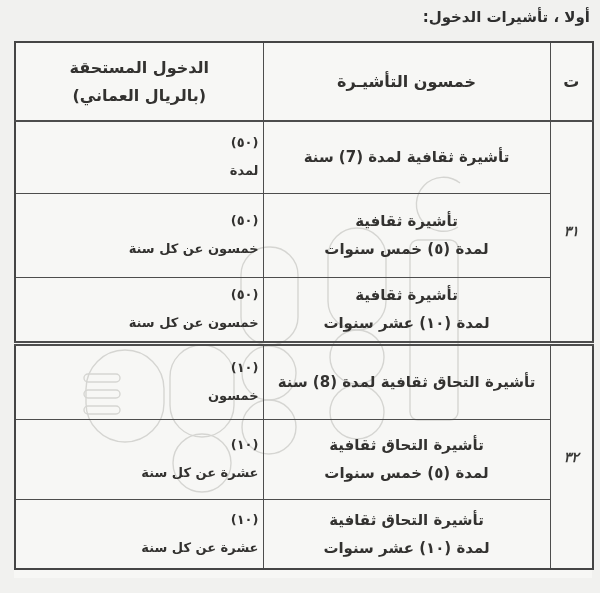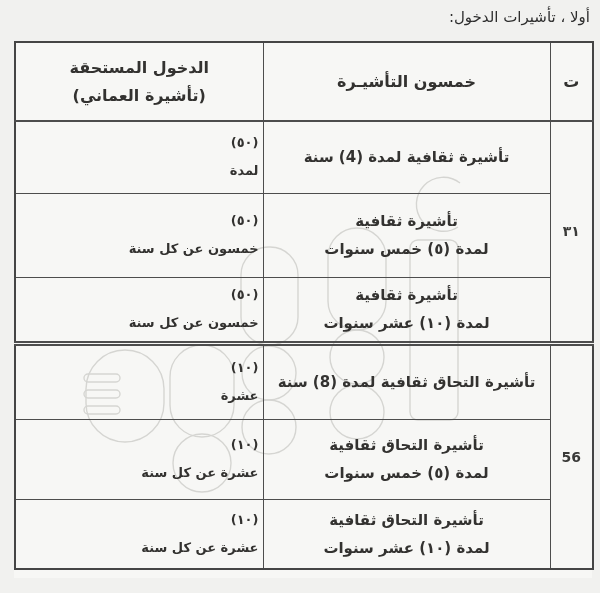--- a/index.html
+++ b/index.html
@@ -8,21 +8,21 @@
     position:relative;
     background:#f1f1ef;
     font-family:"DejaVu Sans", sans-serif;
     color:#2f2f2f;
     overflow:hidden;
   }
   .page-title {
     position:absolute;
     top:8px; right:10px;
     font-size:15px;
-    font-weight:normal;
+    font-weight:bold;
     color:#2e2e2e;
     letter-spacing:0;
     z-index:3;
   }
   .table-bg {
     position:absolute;
     left:14px; top:41px;
     width:578px; height:537px;
     background:#f7f7f5;
     z-index:0;
@@ -60,21 +60,21 @@
   tr.r2 { height:84px; }
   tr.r3 { height:66px; }
   tr.r4 { height:76px; }
   tr.r5 { height:80px; }
   tr.r6 { height:70px; }
   th.hdr-cell { font-size:16px; }
   th .ln, td .ln { display:block; line-height:28px; }
   td .ln:empty, th .ln:empty { display:none; }
   td.cell-type { font-size:15px; }
   td.cell-fee  { font-size:13px;text-align:right; }
-  td.cell-serial { font-size:14px; color:#3a3a38; }
+  td.cell-serial { font-size:14px; color:#3a3a38;font-style:italic; }
   tr.hdr th { border-bottom:2px solid #4d4d4d; }
   tr.group-start td { border-top:5px double #4d4d4d; }
 </style>
 </head>
 <body>
 
 <div class="page-title">أولا ، تأشيرات الدخول:</div>
 
 <div class="table-bg"></div>
 
@@ -102,28 +102,28 @@
     <col class="col-serial">
       <col class="col-type">
       <col class="col-fee">
   </colgroup>
   <tbody>
       <tr class="hdr">
     <th class="hdr-cell">ت</th>
     <th class="hdr-cell">خمسون التأشيـرة</th>
     <th class="hdr-cell">
       <span class="ln">الدخول المستحقة</span>
-      <span class="ln">(تأشيرة العماني)</span>
+      <span class="ln">(بالريال العماني)</span>
     </th>
   </tr>
 
   <tr class="r1">
     <td class="cell-serial" rowspan="3">٣١</td>
     <td class="cell-type">
-      <span class="ln">تأشيرة ثقافية لمدة (4) سنة</span>
+      <span class="ln">تأشيرة ثقافية لمدة (7) سنة</span>
 
     </td>
     <td class="cell-fee">
       <span class="ln">(٥٠)</span>
       <span class="ln">لمدة</span>
     </td>
   </tr>
   <tr class="r2">
     <td class="cell-type">
       <span class="ln">تأشيرة ثقافية</span>
@@ -139,28 +139,28 @@
       <span class="ln">تأشيرة ثقافية</span>
       <span class="ln">لمدة (١٠) عشر سنوات</span>
     </td>
     <td class="cell-fee">
       <span class="ln">(٥٠)</span>
       <span class="ln">خمسون عن كل سنة</span>
     </td>
   </tr>
 
   <tr class="r4 group-start">
-    <td class="cell-serial" rowspan="3">56</td>
+    <td class="cell-serial" rowspan="3">٣٢</td>
     <td class="cell-type">
       <span class="ln">تأشيرة التحاق ثقافية لمدة (8) سنة</span>
 
     </td>
     <td class="cell-fee">
       <span class="ln">(١٠)</span>
-      <span class="ln">عشرة</span>
+      <span class="ln">خمسون</span>
     </td>
   </tr>
   <tr class="r5">
     <td class="cell-type">
       <span class="ln">تأشيرة التحاق ثقافية</span>
       <span class="ln">لمدة (٥) خمس سنوات</span>
     </td>
     <td class="cell-fee">
       <span class="ln">(١٠)</span>
       <span class="ln">عشرة عن كل سنة</span>

